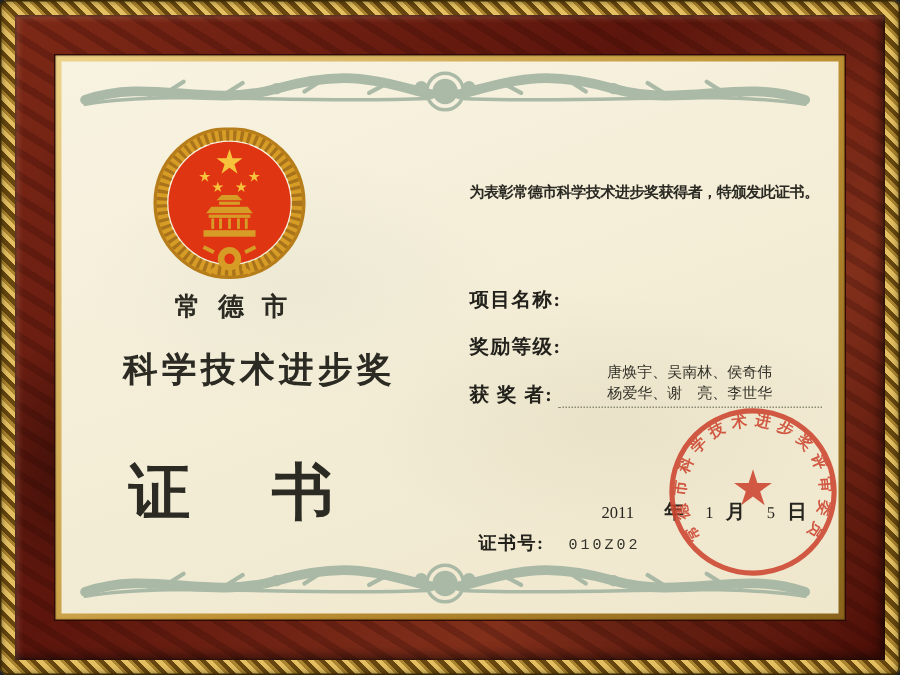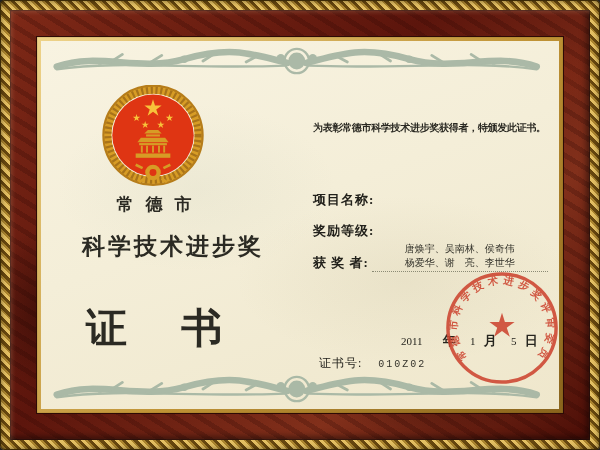--- a/index.html
+++ b/index.html
@@ -49,21 +49,21 @@
   .flabel{font-size:13px;font-weight:bold;letter-spacing:1px;color:#22211b;white-space:nowrap;}
   .fline{width:176px;margin-left:3px;border-bottom:1.5px dotted #8b8a74;
          text-align:center;padding-bottom:1px;}
   .fvalue{font-size:10px;color:#33322a;display:block;line-height:14px;white-space:nowrap;}
   .fvalue.award{font-size:12px;font-weight:bold;letter-spacing:6px;}
   .date-row{position:absolute;left:360px;top:291px;font-size:13px;font-weight:bold;
             color:#26251f;white-space:nowrap;}
   .date-row .num{font-size:11px;font-weight:normal;}
   .gap-a{margin-left:17px;} .gap-b{margin-left:11px;} .gap-c{margin-left:5px;}
   .certno-row{position:absolute;left:278px;top:312px;white-space:nowrap;}
-  .certno-label{font-size:12px;font-weight:normal;letter-spacing:1px;color:#22211b;margin-top:36px;}
+  .certno-label{font-size:12px;font-weight:bold;letter-spacing:1px;color:#22211b;margin-top:36px;}
   .certno-value{font-size:10px;letter-spacing:2px;margin-left:12px;
                 font-family:"Liberation Mono","DejaVu Sans Mono",monospace;color:#33322a;}
   .seal{position:absolute;left:402px;top:228px;width:118px;height:118px;opacity:.88;
         pointer-events:none;}
   .hidden-defs{position:absolute;width:0;height:0;overflow:hidden;}
 </style>
 </head>
 <body>
 
 <div class="stage">

